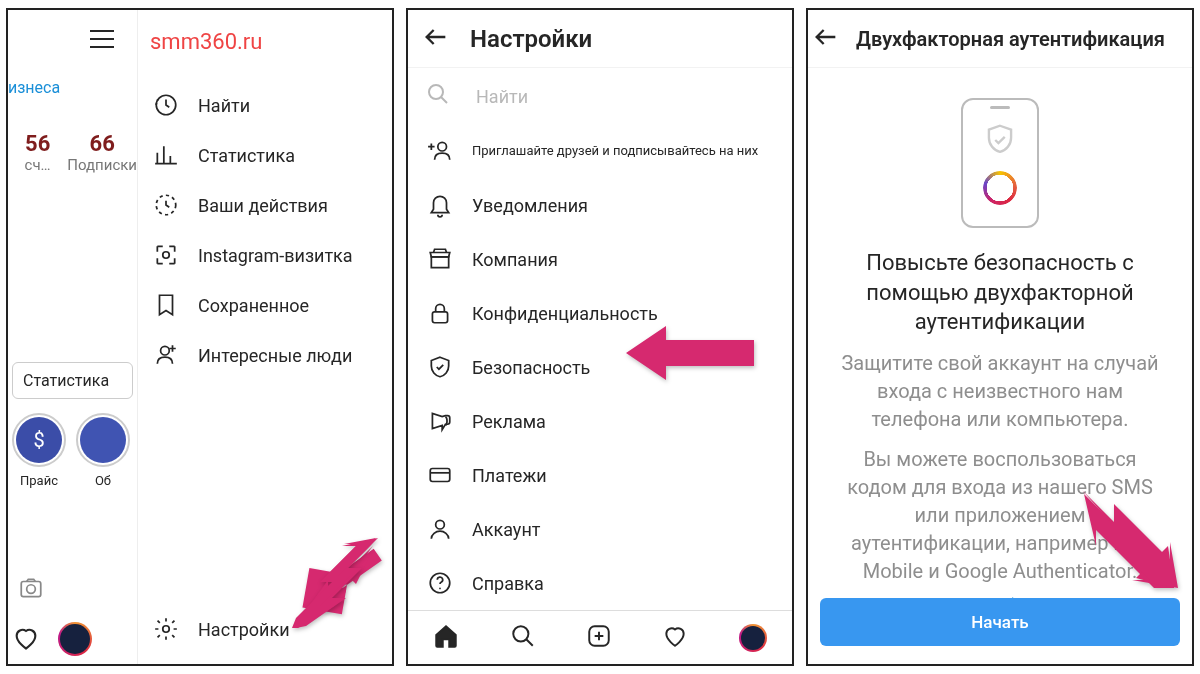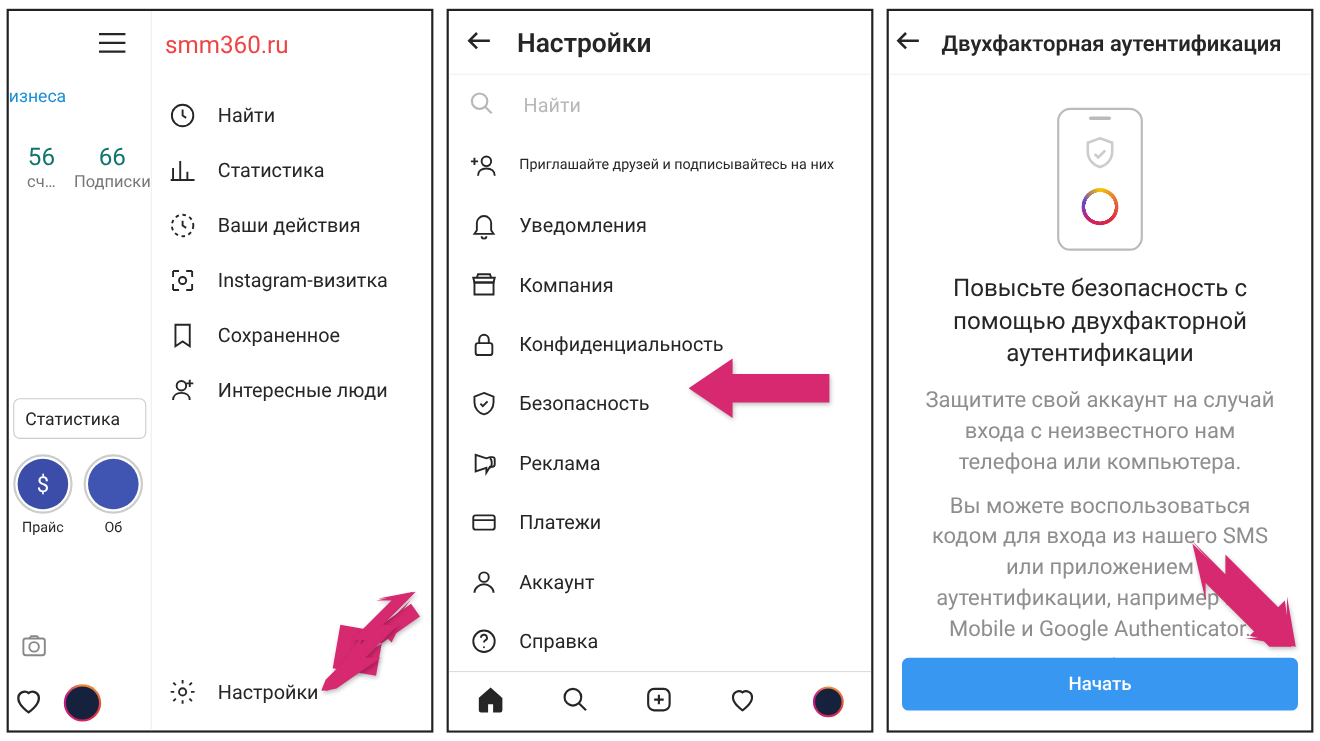--- a/index.html
+++ b/index.html
@@ -38,21 +38,21 @@
     color: #1a8fd8;
     font-size: 16px;
     padding: 6px 0 6px 0;
   }
   .p1 .statsrow {
     display: flex;
     padding-top: 28px;
     padding-bottom: 8px;
   }
   .p1 .statcol { width: 70px; text-align: center; }
-  .p1 .statcol .num { font-size: 22px; font-weight: 400; color:#0f766e;}
+  .p1 .statcol .num { font-size: 22px; font-weight: 700; color:#7f1d1d;}
   .p1 .statcol .lbl { font-size: 15px; color: #777; }
   .p1 .statbtn {
     margin: 180px 4px 0 4px;
     border: 1px solid #ccc;
     border-radius: 6px;
     padding: 8px 10px;
     font-size: 16px;
     text-align: left;
   }
   .p1 .story-row { display:flex; gap:6px; margin:14px 2px 0 2px;}

